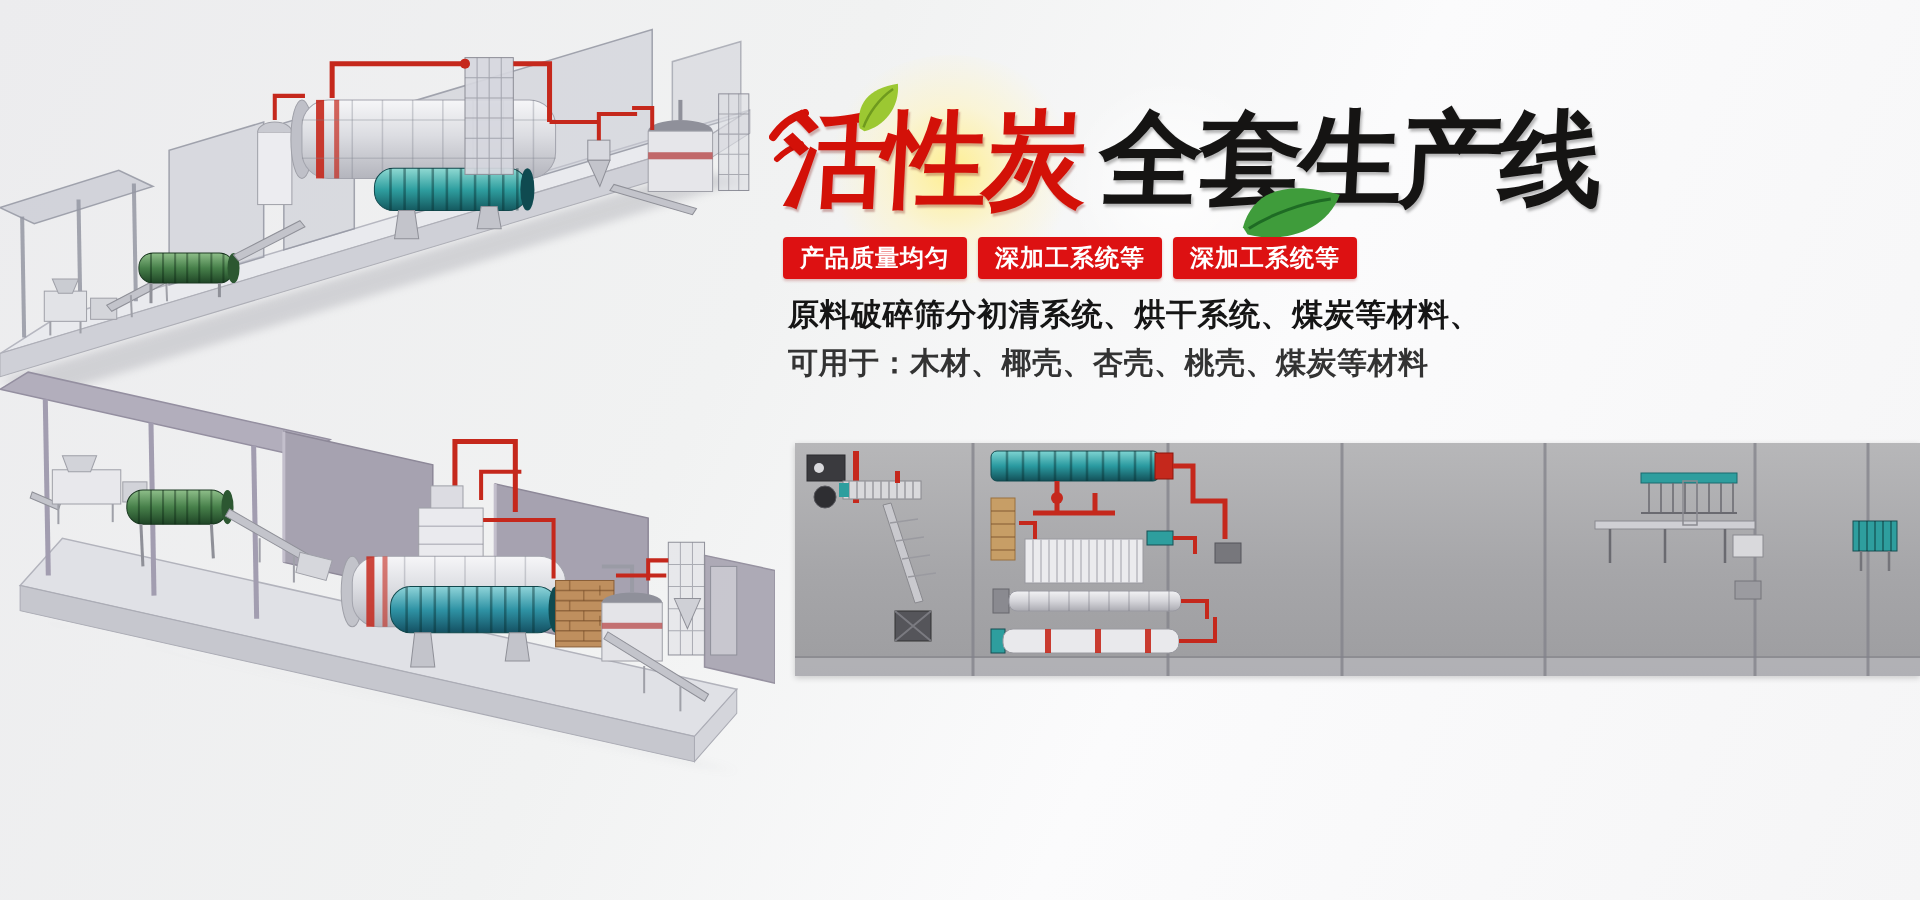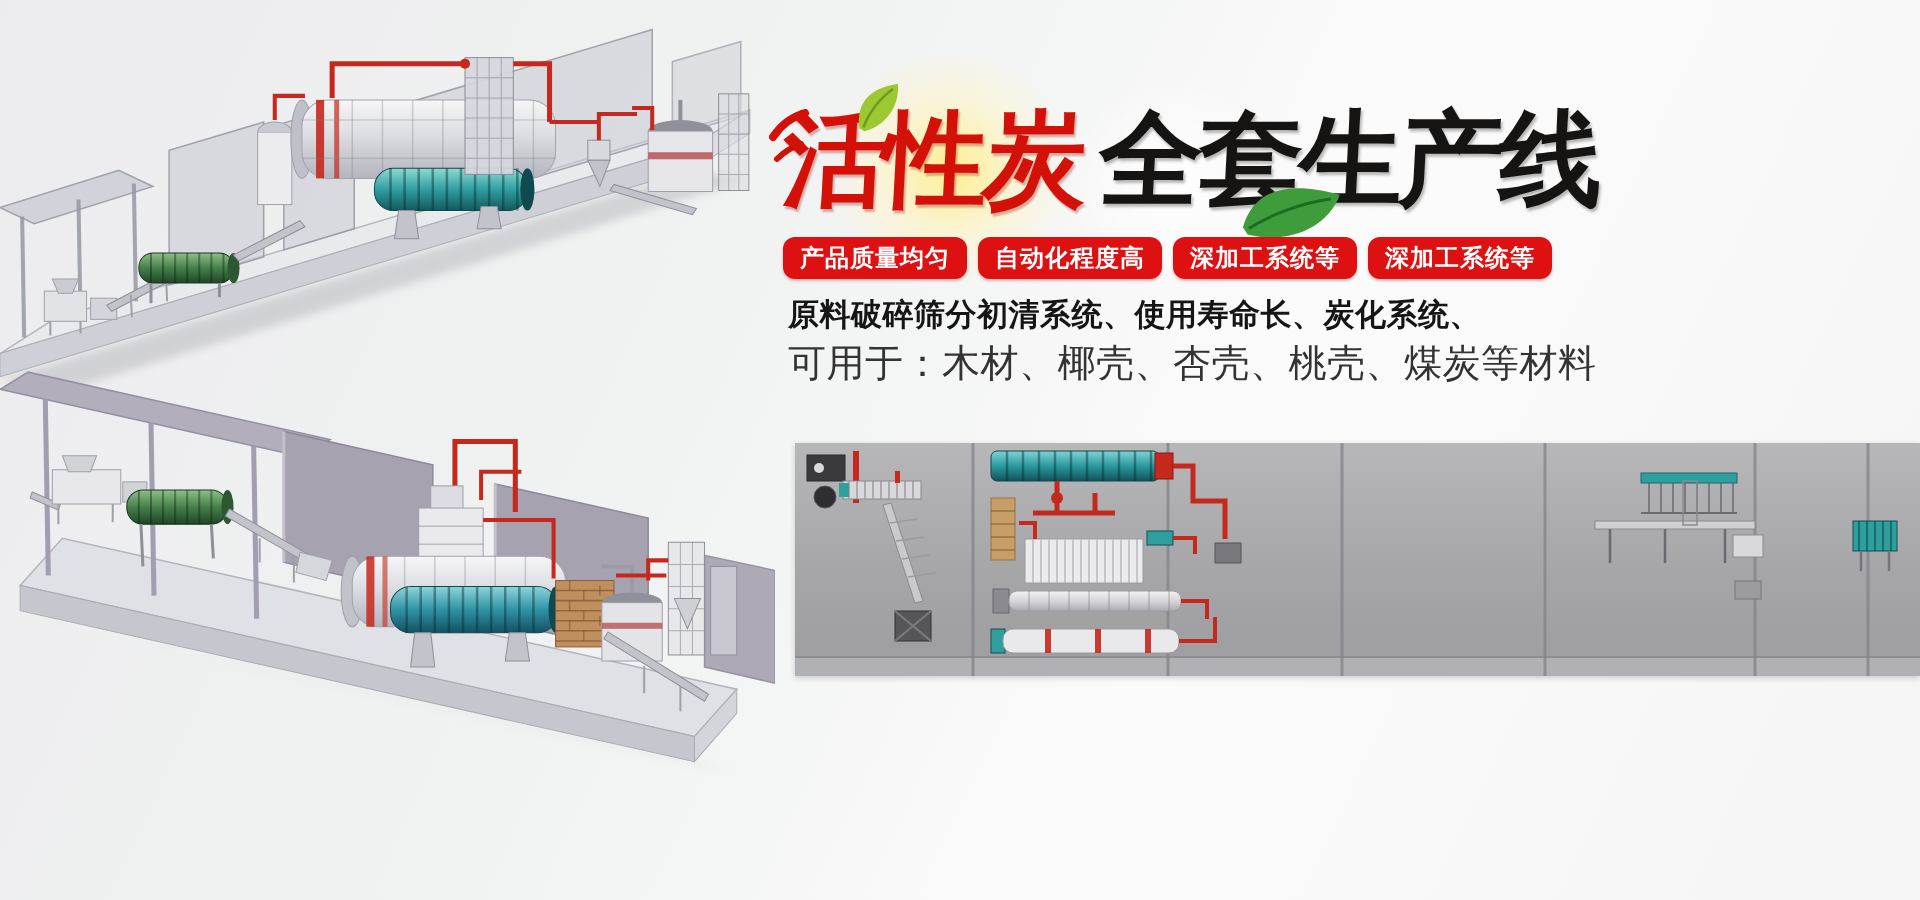--- a/index.html
+++ b/index.html
@@ -27,29 +27,29 @@
   .t-red{color:#d31108;text-shadow:2px 3px 2px rgba(120,10,5,.30);margin-right:16px;}
   .t-black{color:#151413;text-shadow:2px 3px 3px rgba(0,0,0,.28);}
   .brush-marks{position:absolute;left:-14px;top:24px;width:40px;height:58px;}
   .leaf{position:absolute;}
   .leaf-1{left:68px;top:-2px;width:56px;height:48px;transform:rotate(-14deg);}
   .leaf-2{left:458px;top:92px;width:100px;height:72px;transform:rotate(12deg);}
 
   
   .badges{position:absolute;left:783px;top:237px;display:flex;gap:11px;z-index:3;}
   .badge{
-    display:inline-block;height:42px;line-height:42px;padding:0 17px;border-radius:12px;
+    display:inline-block;height:42px;line-height:42px;padding:0 17px;border-radius:4px;
     background:#dd1112;color:#fff;font-size:24px;font-weight:700;letter-spacing:1px;
     box-shadow:0 2px 3px rgba(150,10,10,.25);
   }
 
   
   .desc{position:absolute;left:788px;top:293px;z-index:3;}
   .d-bold{margin:0;font-size:31px;font-weight:700;color:#151515;line-height:43px;letter-spacing:.5px;}
-  .d-light{margin:7px 0 0 0;font-size:38px;font-weight:400;color:#333;line-height:40px;letter-spacing:.5px;}
+  .d-light{margin:7px 0 0 0;font-size:30px;font-weight:700;color:#333;line-height:40px;letter-spacing:.5px;}
 </style>
 </head>
 <body>
 
 <div class="banner">
 
   <svg class="illus-top" viewBox="0 0 770 380" aria-hidden="true">
     <defs>
       <linearGradient id="t-drum" x1="0" y1="0" x2="0" y2="1">
         <stop offset="0" stop-color="#f6f6f8"></stop>
@@ -276,27 +276,26 @@
       <path d="M8,40 C16,28 30,16 46,10" stroke="#6f9a1e" stroke-width="2.5" fill="none"></path>
     </svg>
     <svg class="leaf leaf-2" viewBox="0 0 100 72" aria-hidden="true">
       <path d="M6,60 C8,24 36,4 94,8 C88,46 50,68 12,66 Z" fill="#3f9c3b"></path>
       <path d="M12,60 C30,42 58,24 86,14" stroke="#1e6b24" stroke-width="3" fill="none"></path>
     </svg>
   </div>
 
   <div class="badges">
     <span class="badge">产品质量均匀</span>
-    <span class="badge">自动化程度高</span>
     <span class="badge">深加工系统等</span>
     <span class="badge">深加工系统等</span>
   </div>
 
   <div class="desc">
-    <p class="d-bold">原料破碎筛分初清系统、使用寿命长、炭化系统、</p>
+    <p class="d-bold">原料破碎筛分初清系统、烘干系统、煤炭等材料、</p>
     <p class="d-light">可用于：木材、椰壳、杏壳、桃壳、煤炭等材料</p>
   </div>
 
   <svg class="diagram" viewBox="0 0 1125 233" preserveAspectRatio="none" aria-hidden="true">
     <defs>
       <linearGradient id="d-bg" x1="0" y1="0" x2="0" y2="1">
         <stop offset="0" stop-color="#b7b7b9"></stop>
           <stop offset=".55" stop-color="#a6a6a9"></stop>
           <stop offset="1" stop-color="#9d9da0"></stop>
       </linearGradient>

